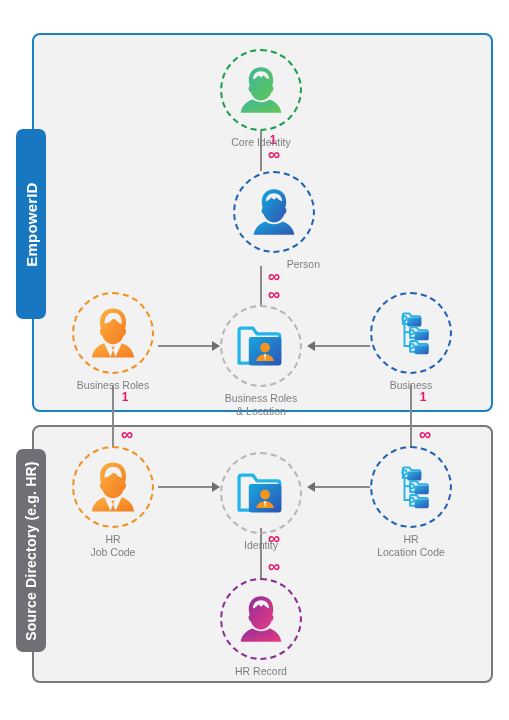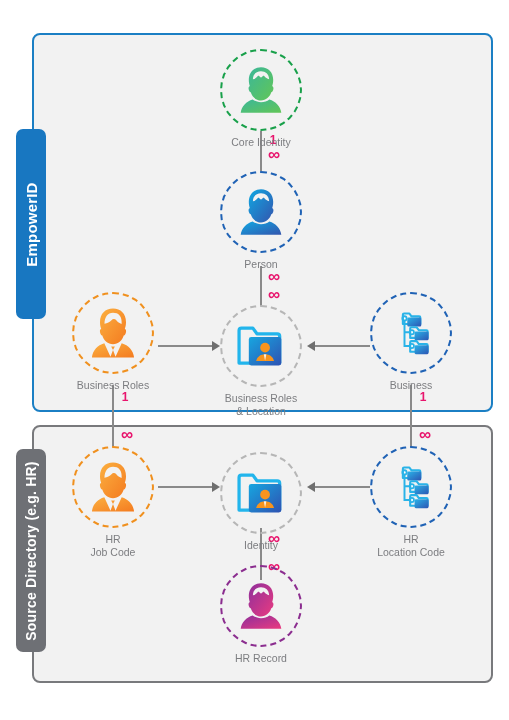--- a/index.html
+++ b/index.html
@@ -41,28 +41,28 @@
   .b-purple{border:2px dashed #8b2d8f;}
   .bubble svg{display:block;}
 
   .node-label{
     margin-top:5px;font-size:10.5px;font-weight:normal;color:#7c7d80;line-height:12.5px;
     white-space:pre-line;
   }
 
   
   #node-core-identity{left:215px;top:49px;}
-  #node-person      {left:215px;top:171px;}
+  #node-person      {left:228px;top:171px;text-align:right;}
   #node-br-location {left:215px;top:305px;}
   #node-business-roles{left:67px;top:292px;}
   #node-location    {left:365px;top:292px;}
   #node-hr-job-code {left:67px;top:446px;}
   #node-position    {left:215px;top:452px;}
   #node-hr-loc-code {left:365px;top:446px;}
-  #node-hr-record   {left:215px;top:565px;}
+  #node-hr-record   {left:215px;top:578px;}
 
   
   .vline{position:absolute;width:1.5px;background:#8a8a8a;}
   .hline{position:absolute;height:1.5px;background:#8a8a8a;}
   .arrow-r,.arrow-l{position:absolute;width:0;height:0;border-top:5px solid transparent;border-bottom:5px solid transparent;}
   .arrow-r{border-left:8px solid #6f6f6f;}
   .arrow-l{border-right:8px solid #6f6f6f;}
 
   
   .card{position:absolute;color:#e8156d;font-weight:bold;text-align:center;}

